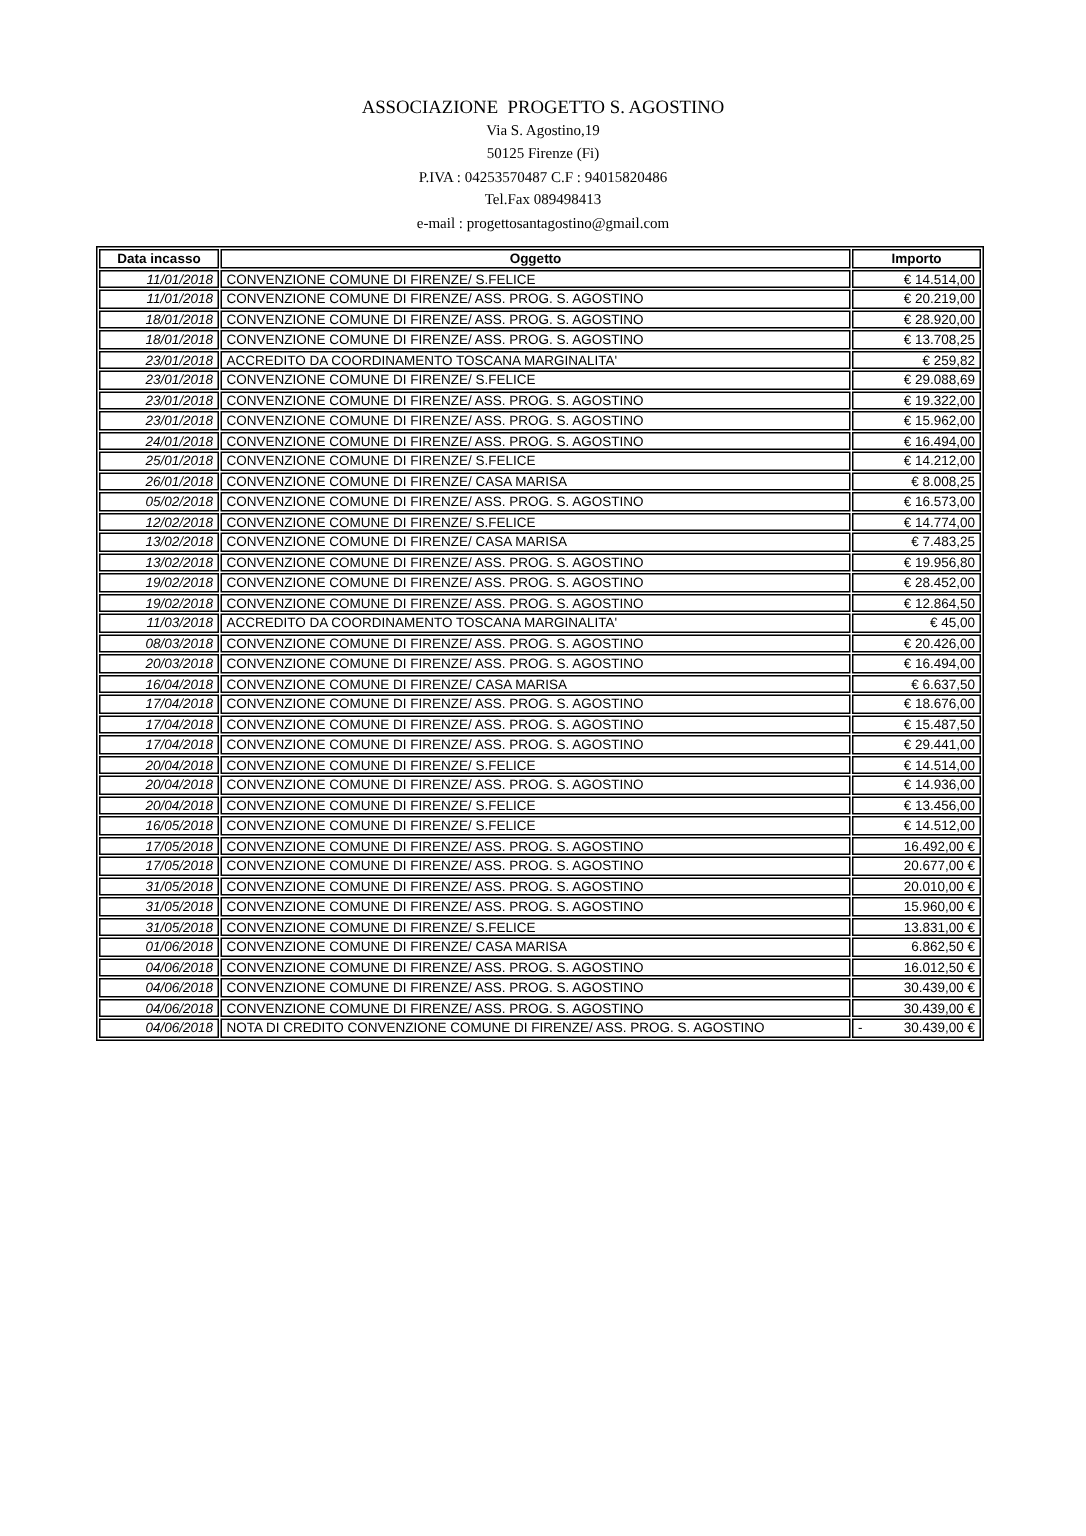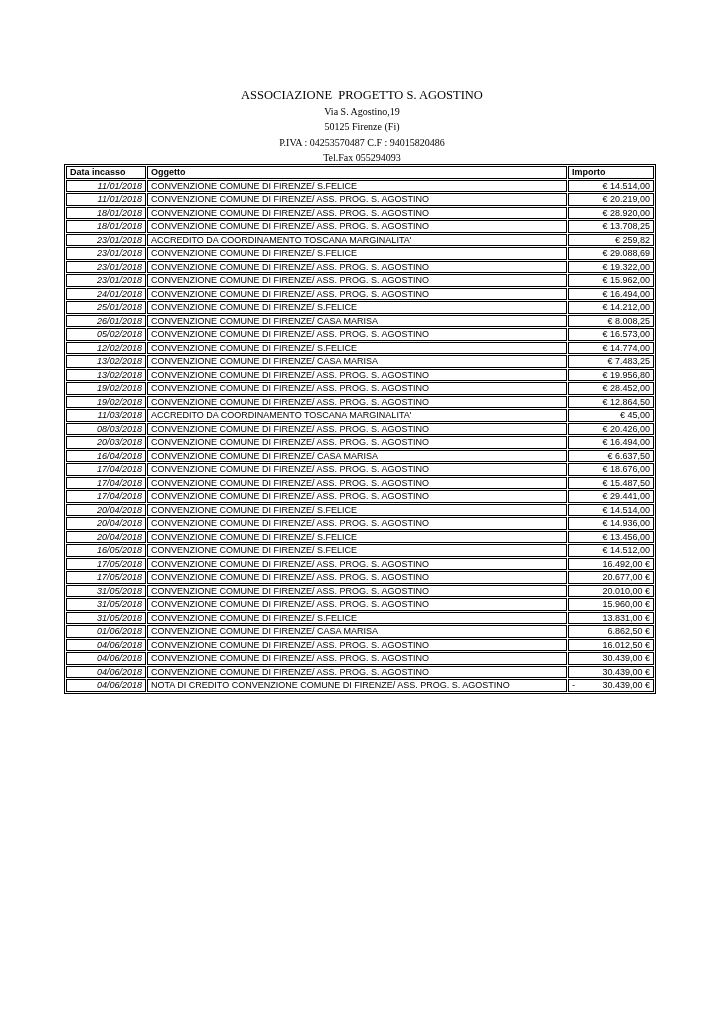--- a/index.html
+++ b/index.html
@@ -16,21 +16,20 @@
     overflow: hidden;
   }
   
   .letterhead {
     position: absolute;
     top: 64px;
     left: 0;
     width: 724px;
     text-align: center;
     font-family: "Liberation Serif", serif;
-    margin-top: 24px;
   }
   .letterhead .line {
     margin: 0;
     font-size: 10px;
     line-height: 15.5px;
     white-space: pre;
   }
   .letterhead .title {
     font-size: 12.5px;
   }
@@ -52,38 +51,38 @@
     padding: 0 3px;
     height: 10.5px;
     font-size: 9px;
     line-height: 10.5px;
     white-space: nowrap;
     overflow: hidden;
     background: #ffffff;
   }
   .doc-table th {
     font-weight: bold;
-    text-align: left;
+    text-align: center;
   }
   .cell.date   { text-align: right; font-style: italic; }
   .cell.subject{ text-align: left;  }
   .cell.amount { text-align: right; }
   .cell.amount .minus {
     float: left;
   }
 </style>
 </head>
 <body>
 
 <div class="letterhead">
   <p class="line title">ASSOCIAZIONE  PROGETTO S. AGOSTINO</p>
   <p class="line">Via S. Agostino,19</p>
   <p class="line">50125 Firenze (Fi)</p>
   <p class="line">P.IVA : 04253570487 C.F : 94015820486</p>
-  <p class="line">Tel.Fax 055294093</p>
+  <p class="line">Tel.Fax 089498413</p>
   <p class="line">e-mail : progettosantagostino@gmail.com</p>
 </div>
 
 <table class="doc-table">
   <colgroup>
     <col style="width:80px">
     <col style="width:420px">
     <col style="width:86px">
   </colgroup>
   <thead>

